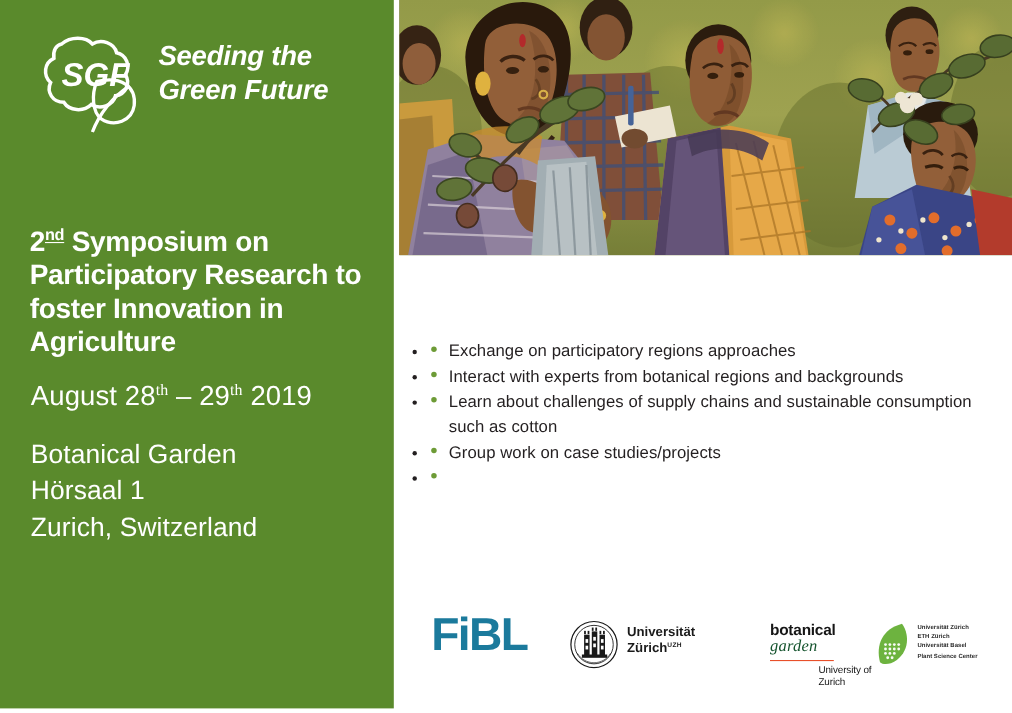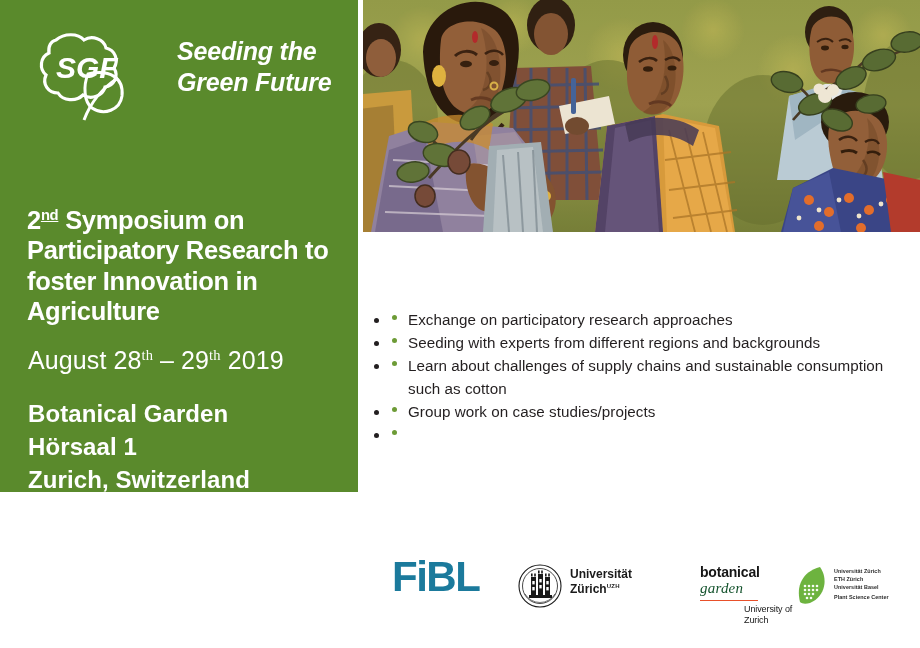--- a/index.html
+++ b/index.html
@@ -12,21 +12,21 @@
   .poster {
     position:relative;
     width:920px; height:648px;
     background:#ffffff;
   }
 
   
   .left-panel {
     position:absolute;
     left:0; top:0;
-    width:358px; height:492px;
+    width:358px; height:644px;
     background:#5a8a2c;
   }
 
   
   .logo-block {
     position:absolute;
     left:26px; top:26px;
     width:310px; height:100px;
   }
   .logo-mark {
@@ -36,21 +36,20 @@
   .logo-tagline {
     position:absolute;
     left:118px; top:10px;
     color:#ffffff;
     font-size:25px;
     font-weight:bold;
     font-style:italic;
     line-height:1.22;
     letter-spacing:-0.2px;
     white-space:pre-line;
-    margin-left:33px;
   }
 
   
   .headline {
     position:absolute;
     left:27px; top:205px;
     width:320px;
     color:#ffffff;
     font-size:25.5px;
     font-weight:bold;
@@ -70,21 +69,21 @@
     letter-spacing:0.1px;
   }
   .date-line sup { font-size:0.58em; vertical-align:super;font-family:Liberation Serif, serif; }
 
   .venue {
     position:absolute;
     left:28px; top:398px;
     width:320px;
     color:#ffffff;
     font-size:24px;
-    font-weight:bold;
+    font-weight:normal;
     line-height:1.37;
     letter-spacing:0.1px;
     white-space:pre-line;
   }
 
   
   .photo {
     position:absolute;
     left:363px; top:0;
     width:557px; height:232px;
@@ -440,25 +439,25 @@
         <circle cx="456" cy="89" r="5.5"></circle>
       </g>
 
       <rect width="557" height="232" fill="#d8a23c" opacity="0.07"></rect>
     </svg>
   </div>
 
   <ul class="bullets">
     <li class="bullet-row">
       <span class="bullet-dot"></span>
-      <span>Exchange on participatory research approaches</span>
+      <span>Exchange on participatory regions approaches</span>
     </li>
     <li class="bullet-row">
       <span class="bullet-dot"></span>
-      <span>Seeding with experts from different regions and backgrounds</span>
+      <span>Interact with experts from botanical regions and backgrounds</span>
     </li>
     <li class="bullet-row">
       <span class="bullet-dot"></span>
       <span>Learn about challenges of supply chains and sustainable consumption such as cotton</span>
     </li>
     <li class="bullet-row">
       <span class="bullet-dot"></span>
       <span>Group work on case studies/projects</span>
     </li>
     <li class="bullet-row">

